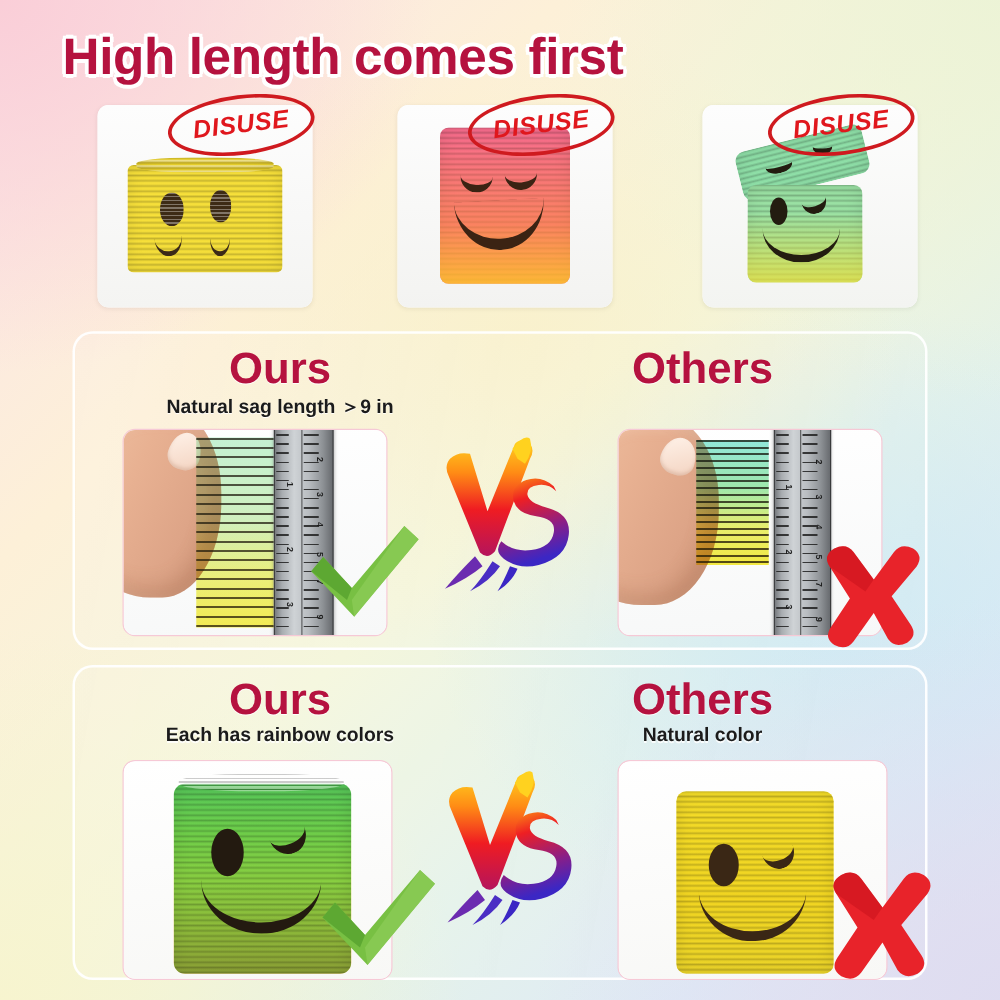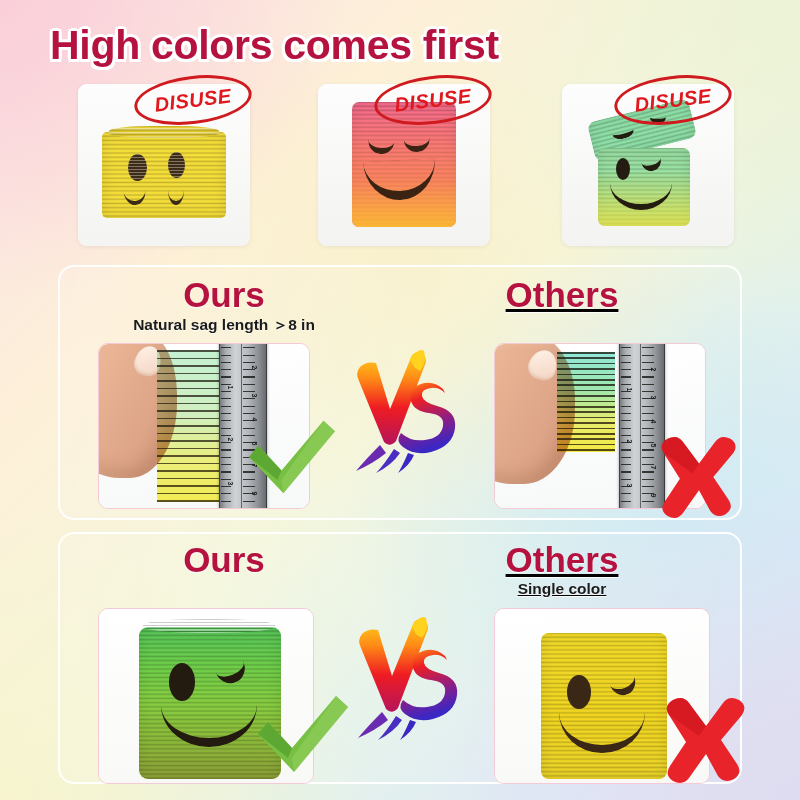--- a/index.html
+++ b/index.html
@@ -75,21 +75,21 @@
     position:absolute; left:58px; width:684px;
     border:2.5px solid rgba(255,255,255,0.95);
     border-radius:16px;
     background:linear-gradient(100deg, rgba(255,255,255,0.13), rgba(255,255,255,0.05));
   }
   #panel-sag   { top:265px; height:255px; }
   #panel-color { top:532px; height:252px; }
 
   .col-head { position:absolute; text-align:center; width:300px; }
   .col-head.left  { left:14px; }
-  .col-head.right { left:352px;text-decoration:underline; }
+  .col-head.right { left:352px; }
   .ours-others {
     font-size:35px; font-weight:bold; color:#b5123f; line-height:1.02;
     text-shadow:0 1px 0 rgba(255,255,255,0.9);
   }
   .sub {
     font-size:15.5px; font-weight:bold; color:#1b1b1b; margin-top:2px;
     text-shadow:0 1px 0 rgba(255,255,255,0.85);
   }
 
   .photo-card {
@@ -131,21 +131,21 @@
     position:absolute; top:0; bottom:0; width:1px; background:rgba(20,20,20,.55);
   }
   .rulnum {
     position:absolute; color:#1d1d1d; font-size:7px; font-weight:bold;
     transform:rotate(90deg);
   }
 </style>
 </head>
 <body>
 
-<div class="title">High colors comes first</div>
+<div class="title">High length comes first</div>
 
 <div class="disuse-row">
 
   <div class="disuse-card dc1">
     <div class="photo-inner">
       <div style="position:absolute;inset:0;background:linear-gradient(180deg,#fdfdfd 0%,#f4f4f2 100%);"></div>
       <div class="coil" style="left:24px;top:48px;width:124px;height:86px;
            background-color:#f7e03a;
            background-blend-mode:multiply;
            border-radius:5px;"></div>
@@ -209,21 +209,21 @@
       <div class="ring"></div>
       <div class="txt">DISUSE</div>
     </div>
   </div>
 </div>
 
 <div class="panel" id="panel-sag">
 
   <div class="col-head left" style="top:10px;">
     <div class="ours-others">Ours</div>
-    <div class="sub">Natural sag length ＞8 in</div>
+    <div class="sub">Natural sag length ＞9 in</div>
   </div>
   <div class="col-head right" style="top:10px;">
     <div class="ours-others">Others</div>
   </div>
 
   <div class="photo-card" style="left:38px;top:76px;width:212px;height:166px;">
     <div style="position:absolute;inset:0;background:linear-gradient(175deg,#ffffff 0%,#f7f8f8 100%);"></div>
     <div class="hand" style="left:-40px;top:-16px;width:118px;height:150px;"></div>
     <div class="nail" style="left:36px;top:2px;width:26px;height:30px;transform:rotate(16deg);"></div>
 
@@ -322,24 +322,25 @@
                L45 58 L28 82 q-6 8 -16 3 q-9 -6 -3 -15 l16 -24 L8 19 q-6 -9 4 -15 Z" fill="#e8232a"></path>
       <path d="M12 4 q10 -5 16 3 L45 30 L38 40 L8 19 q-6 -9 4 -15 Z" fill="#c8131b" opacity=".55"></path>
     </svg>
   </div>
 </div>
 
 <div class="panel" id="panel-color">
 
   <div class="col-head left" style="top:8px;">
     <div class="ours-others">Ours</div>
+    <div class="sub">Each has rainbow colors</div>
   </div>
   <div class="col-head right" style="top:8px;">
     <div class="ours-others">Others</div>
-    <div class="sub">Single color</div>
+    <div class="sub">Natural color</div>
   </div>
 
   <div class="photo-card" style="left:38px;top:74px;width:216px;height:176px;">
     <div style="position:absolute;inset:0;background:linear-gradient(175deg,#ffffff 0%,#f8f8f6 100%);"></div>
     <div class="coil" style="left:40px;top:18px;width:142px;height:152px;border-radius:9px;
          background-color:#8fe08a;background-blend-mode:multiply;"></div>
     <div style="position:absolute;left:40px;top:18px;width:142px;height:152px;border-radius:9px;
          background:linear-gradient(180deg,#7fdc8e 0%,#b8e86a 26%,#f1e857 50%,#fbc945 76%,#fba63c 100%);
          opacity:.80;mix-blend-mode:multiply;"></div>
     <div style="position:absolute;left:44px;top:10px;width:132px;height:14px;border-radius:45%;

